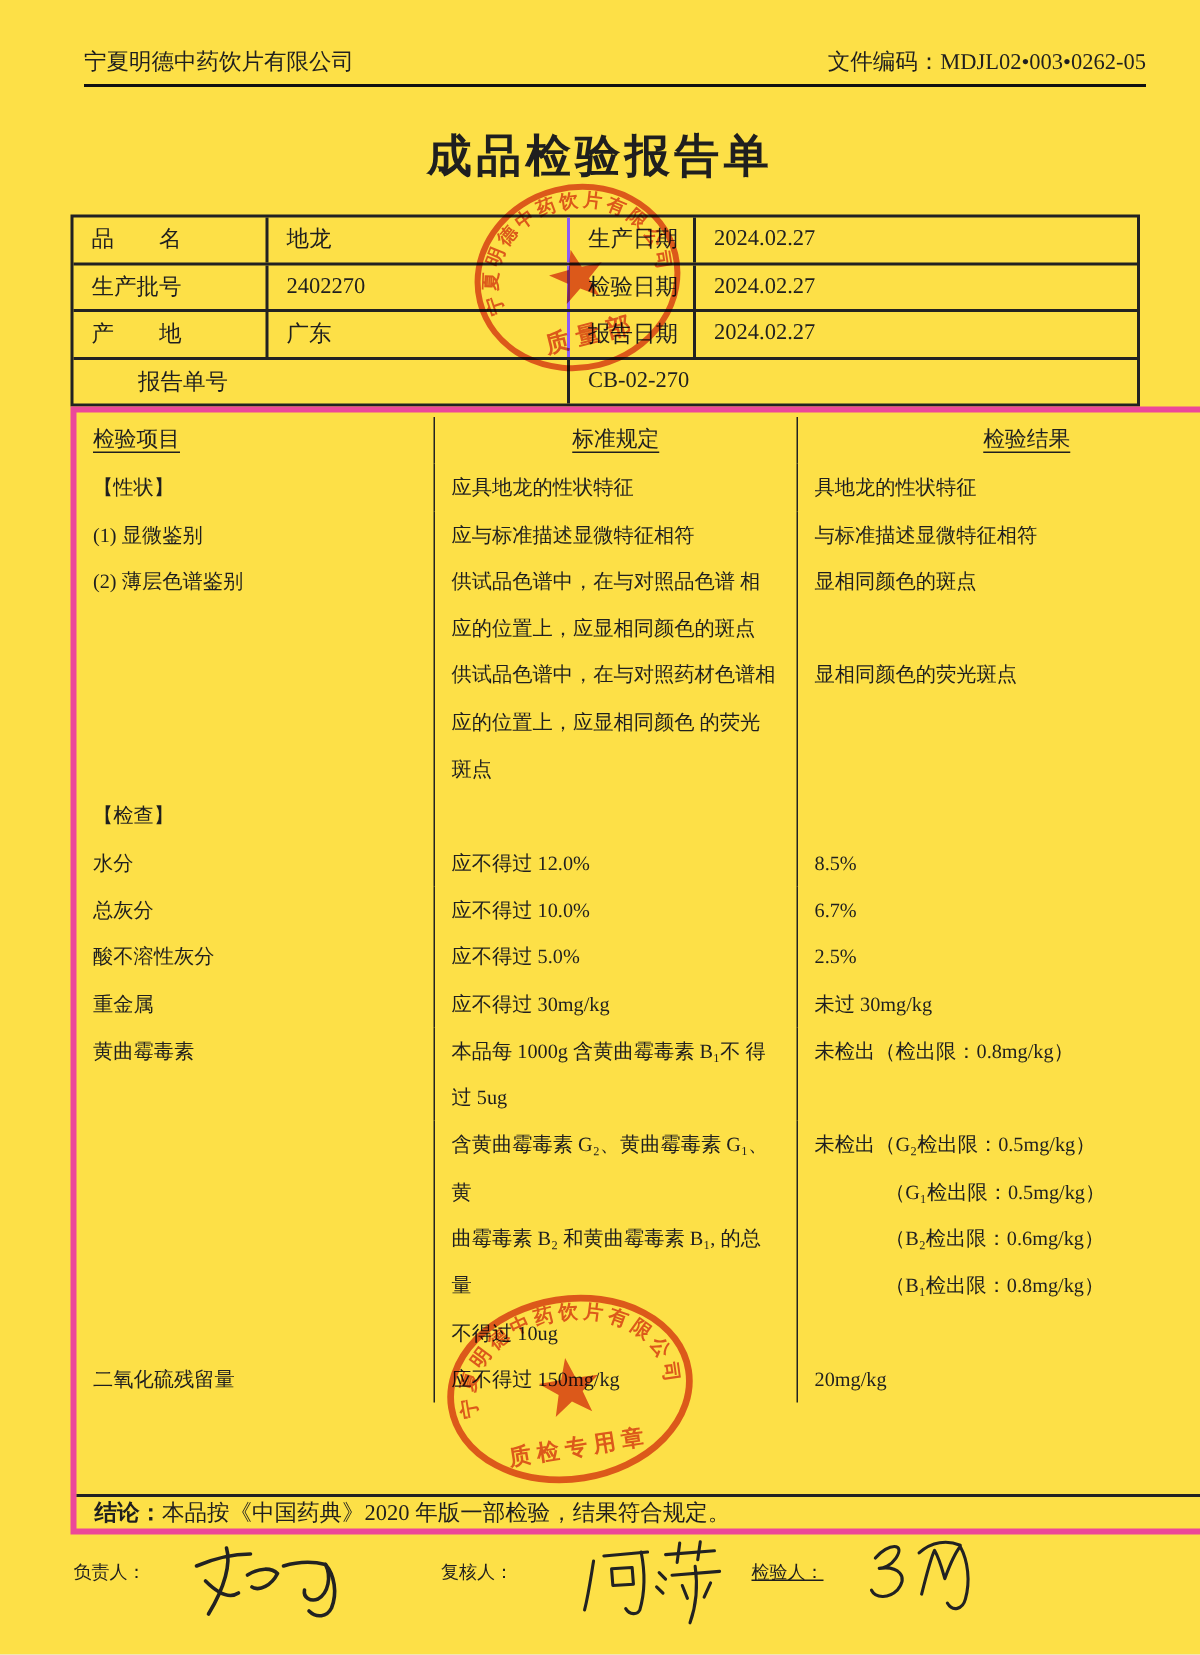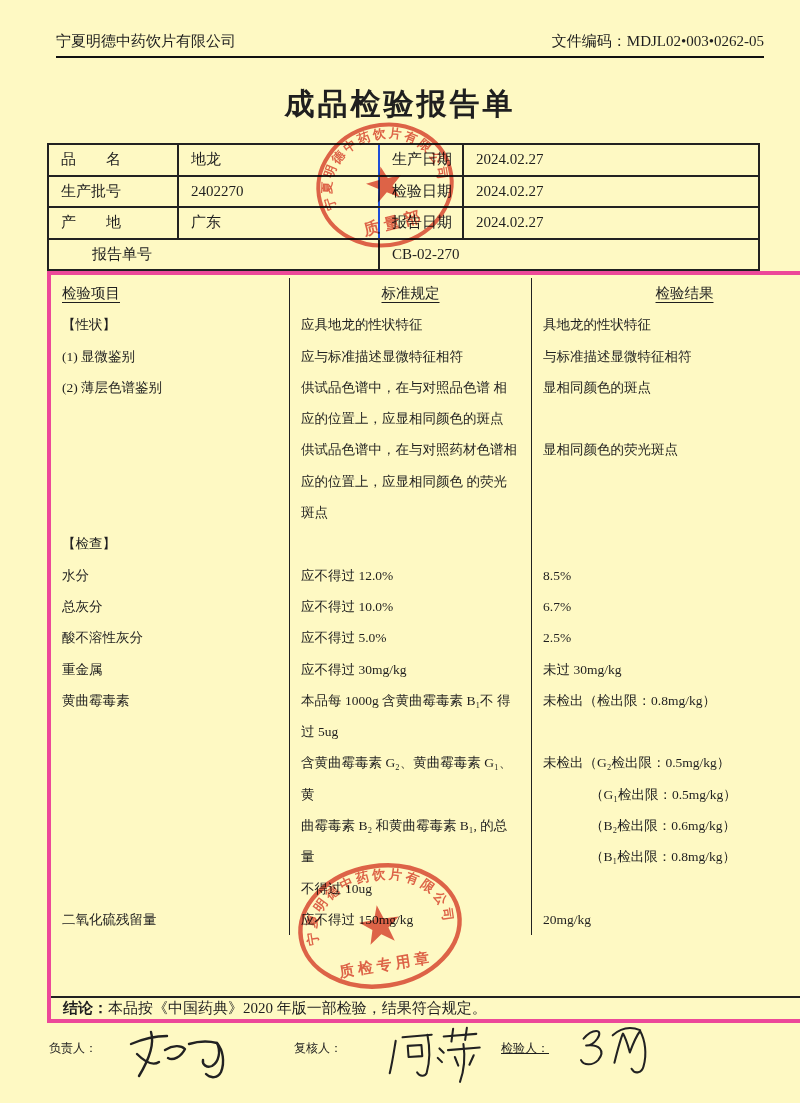--- a/index.html
+++ b/index.html
@@ -1,31 +1,31 @@
 <!DOCTYPE html>
 <html><head>
 <meta charset="utf-8">
 <style>
   html,body{margin:0;padding:0;background:#e8e8e8;}
   .page{
-    position:relative;width:800px;height:1103px;background:#fef9c3;
+    position:relative;width:800px;height:1103px;background:#fde047;
     font-family:"Liberation Serif","DejaVu Serif",serif;color:#1f1f1f;
     overflow:hidden;margin:0 auto;
   }
   
   .doc-header{position:absolute;top:32px;left:56px;width:708px;display:flex;justify-content:space-between;font-size:15px;}
   .rule{position:absolute;top:56px;left:56px;width:708px;height:2px;background:#111;}
   .title{position:absolute;top:84px;left:0;width:100%;text-align:center;font-size:30px;font-weight:bold;letter-spacing:3px;margin:0;}
   
   .info-table{position:absolute;left:47px;top:143px;width:713px;height:128px;border:2px solid #222;box-sizing:border-box;display:flex;flex-direction:column;}
   .irow{display:flex;flex:1;border-bottom:2px solid #222;box-sizing:border-box;}
   .irow:last-child{border-bottom:none;}
   .icell{box-sizing:border-box;padding:0 12px;display:flex;align-items:center;font-size:15px;overflow:hidden;white-space:nowrap;}
   .ic1{width:130px;border-right:2px solid #222;}
-  .ic2{width:201px;border-right:2px solid #1d4ed8;}
+  .ic2{width:201px;border-right:2px solid #8b5cf6;}
   .ic3{width:84px;border-right:2px solid #222;}
   .ic4{flex:1;}
   .ic-wide{width:331px;border-right:2px solid #222;padding-left:43px;}
   .ic-rest{flex:1;}
   
   .main-table{position:absolute;left:47px;top:271px;width:794px;height:752px;border:4px solid #ec4899;box-sizing:border-box;display:flex;flex-direction:column;}
   .rows-area{height:721px;overflow:hidden;padding-top:3px;box-sizing:border-box;}
   .trow{display:grid;grid-template-columns:238px 242px 1fr;}
   .tc{box-sizing:border-box;padding:0 11px;font-size:13.5px;line-height:31.3px;white-space:pre-line;overflow:hidden;}
   .tc2,.tc3{border-left:1px solid #222;}

